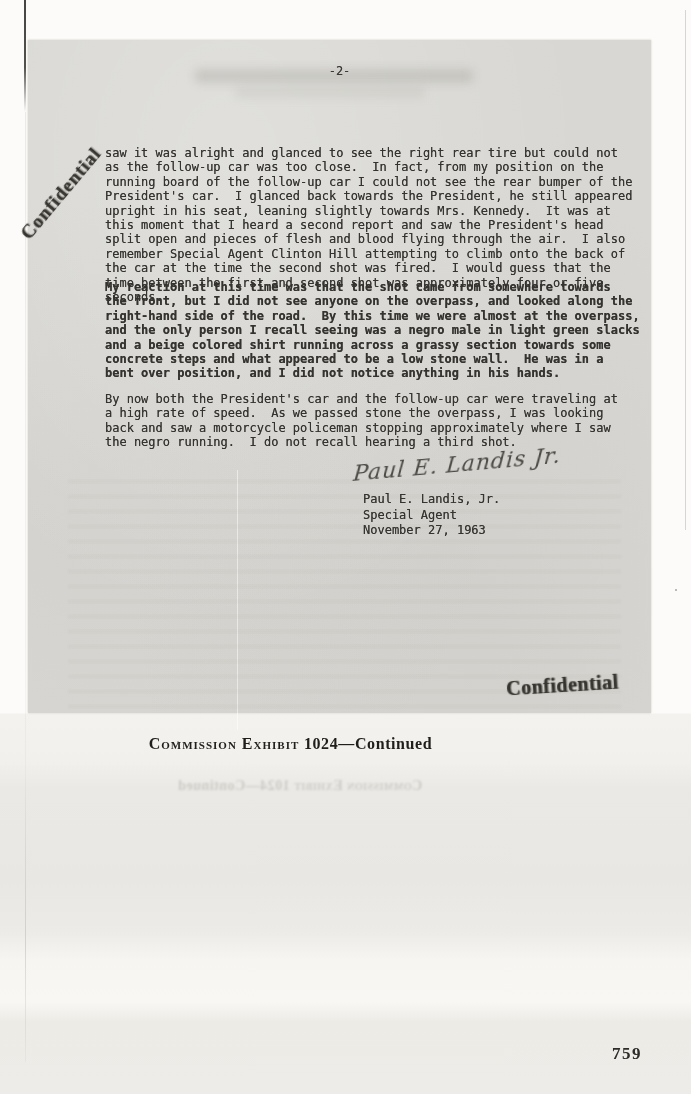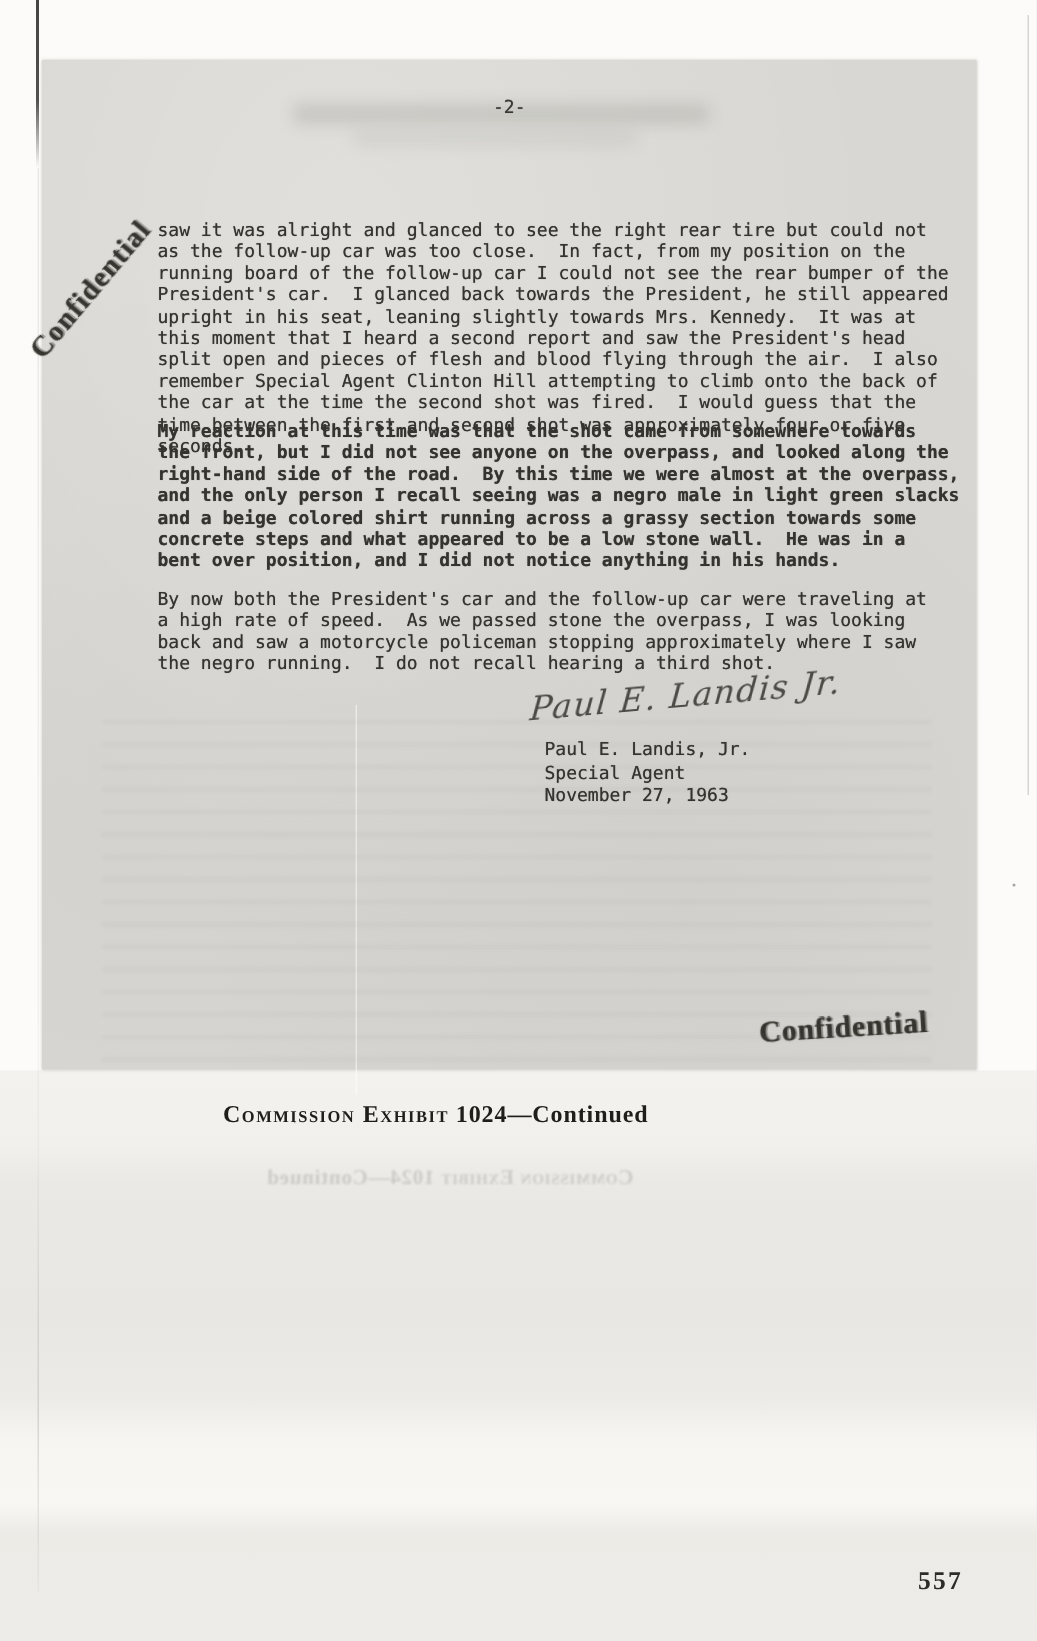--- a/index.html
+++ b/index.html
@@ -156,18 +156,18 @@
 
   <div class="stamp stamp-br">Confidential</div>
 
   <div class="fold-line"></div>
 </div>
 
 <div class="caption"><span class="sc">Commission Exhibit</span><span> 1024—Continued</span></div>
 
 <div class="ghost-caption"><span class="sc">Commission Exhibit</span><span> 1024—Continued</span></div>
 
-<div class="folio">557</div>
+<div class="folio">759</div>
 
 <div class="speck speck-a"></div>
 <div class="speck speck-b"></div>
 <div class="speck speck-c"></div>
 <div class="speck speck-d"></div>
 
 </body></html>

